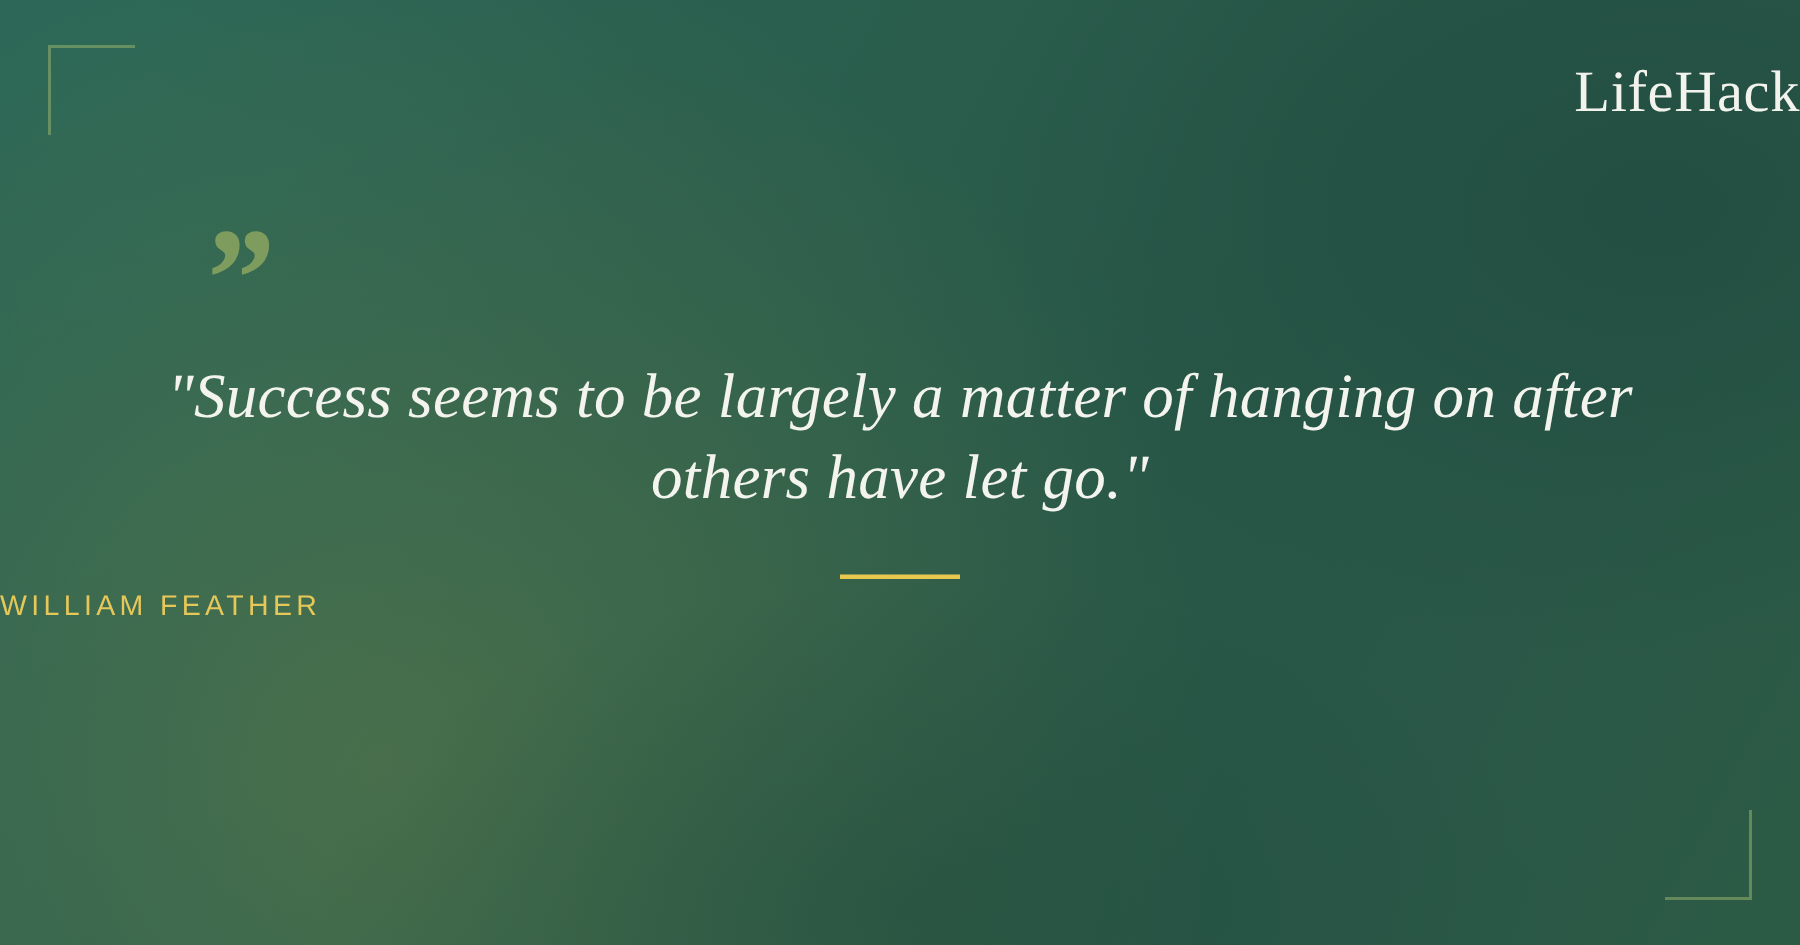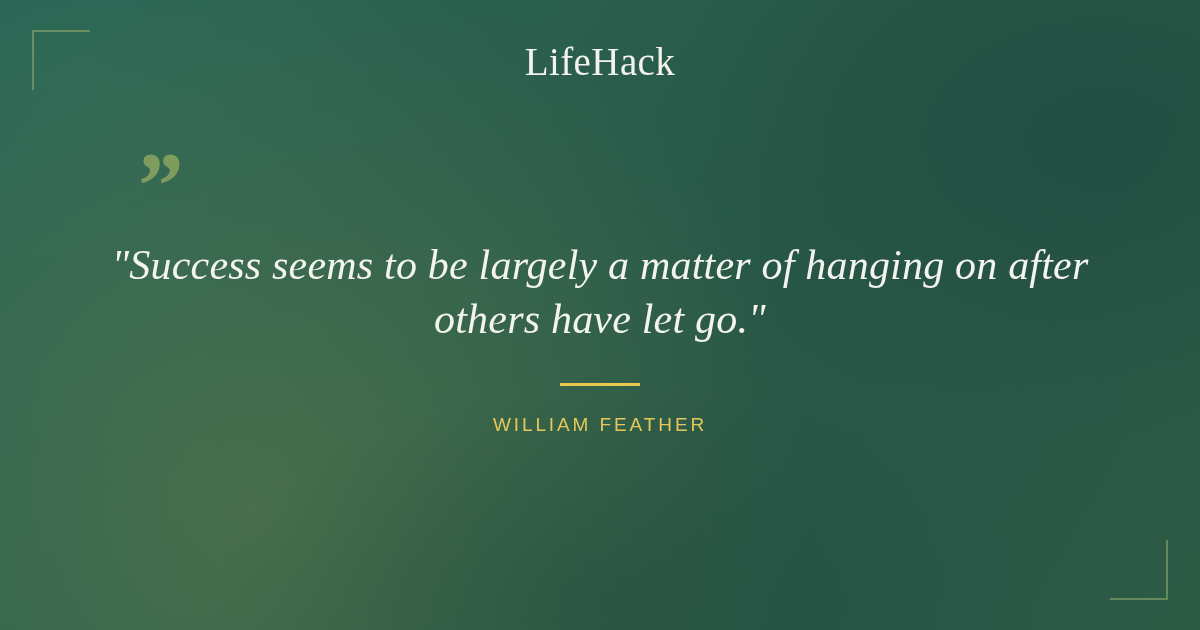--- a/index.html
+++ b/index.html
@@ -79,21 +79,21 @@
     bottom: 30px;
     border-bottom: 2px solid rgba(150,176,110,0.55);
     border-right: 2px solid rgba(150,176,110,0.55);
   }
 
   .logo {
     position: absolute;
     top: 38px;
     left: 0;
     width: 1200px;
-    text-align: center;
+    text-align: right;
     font-family: "Liberation Serif", serif;
     font-size: 39px;
     line-height: 48px;
     letter-spacing: 0.4px;
     color: #f3f3ee;
   }
 
   .quote-mark {
     position: absolute;
     left: 133px;
@@ -126,23 +126,23 @@
     left: 560px;
     top: 383px;
     width: 80px;
     height: 3px;
     background: #e8c84f;
   }
 
   .attribution {
     position: absolute;
     left: 0;
-    top: 412px;
+    top: 392px;
     width: 1200px;
-    text-align: center;
+    text-align: left;
     font-family: "Liberation Sans", sans-serif;
     font-size: 19px;
     line-height: 26px;
     font-weight: 500;
     letter-spacing: 2.9px;
     color: #e5c75a;
   }
 </style>
 </head>
 <body>

